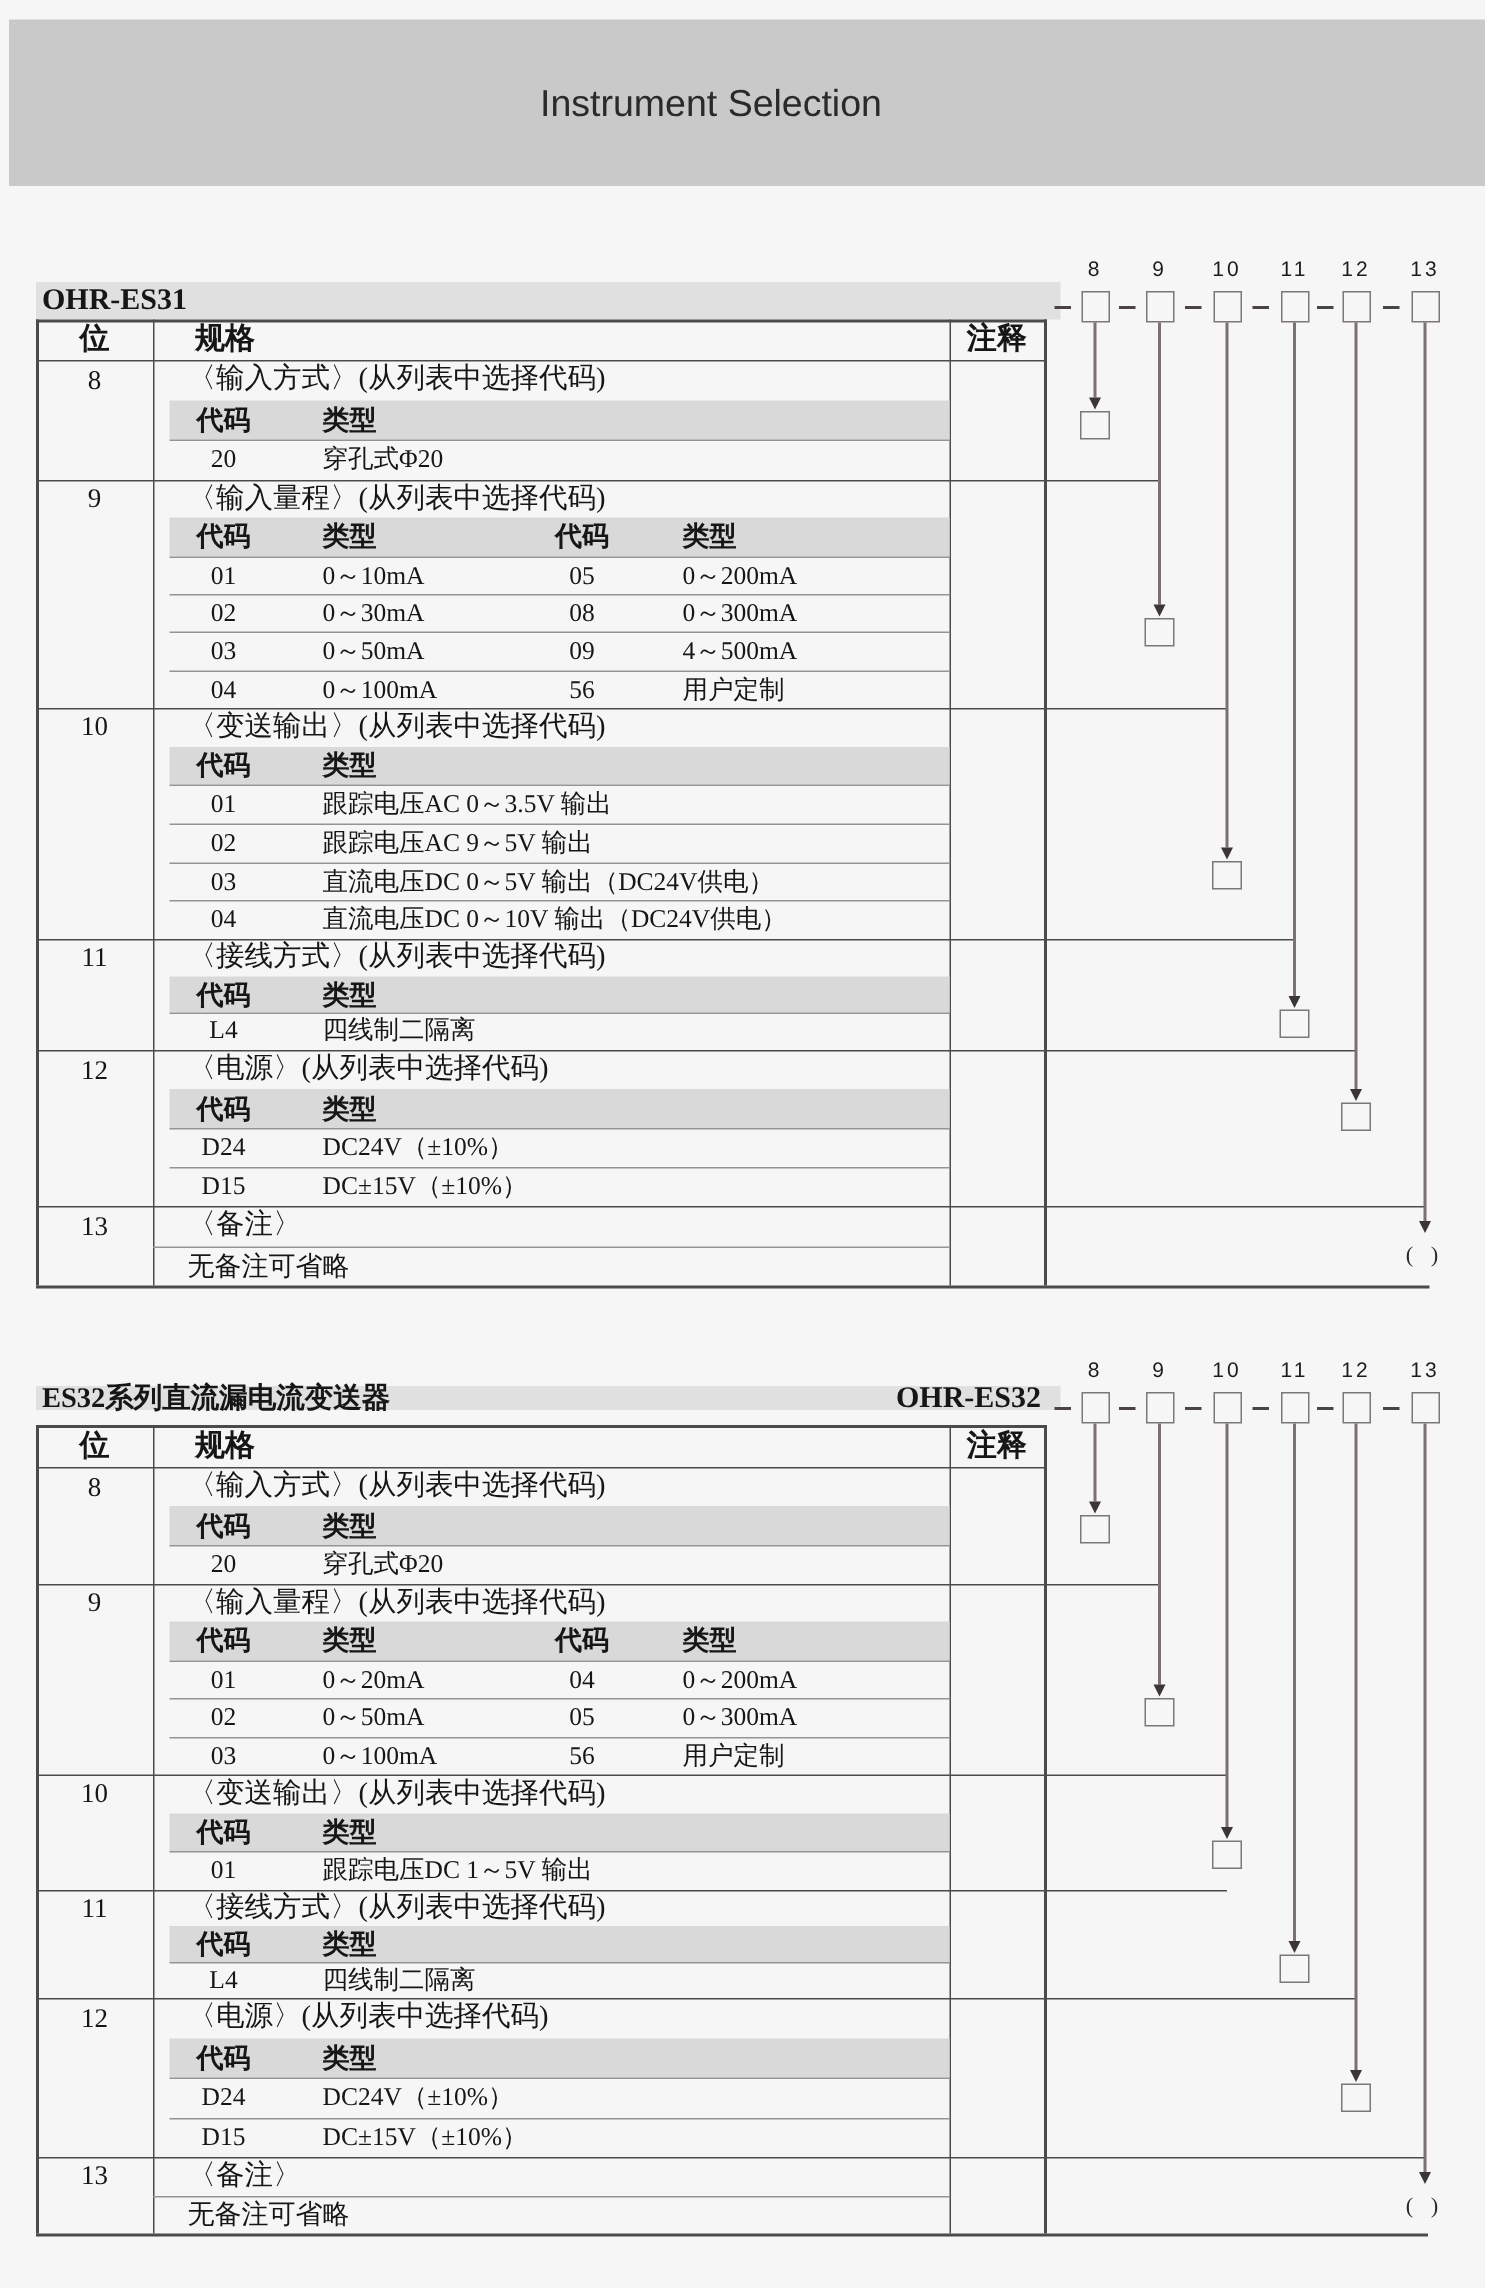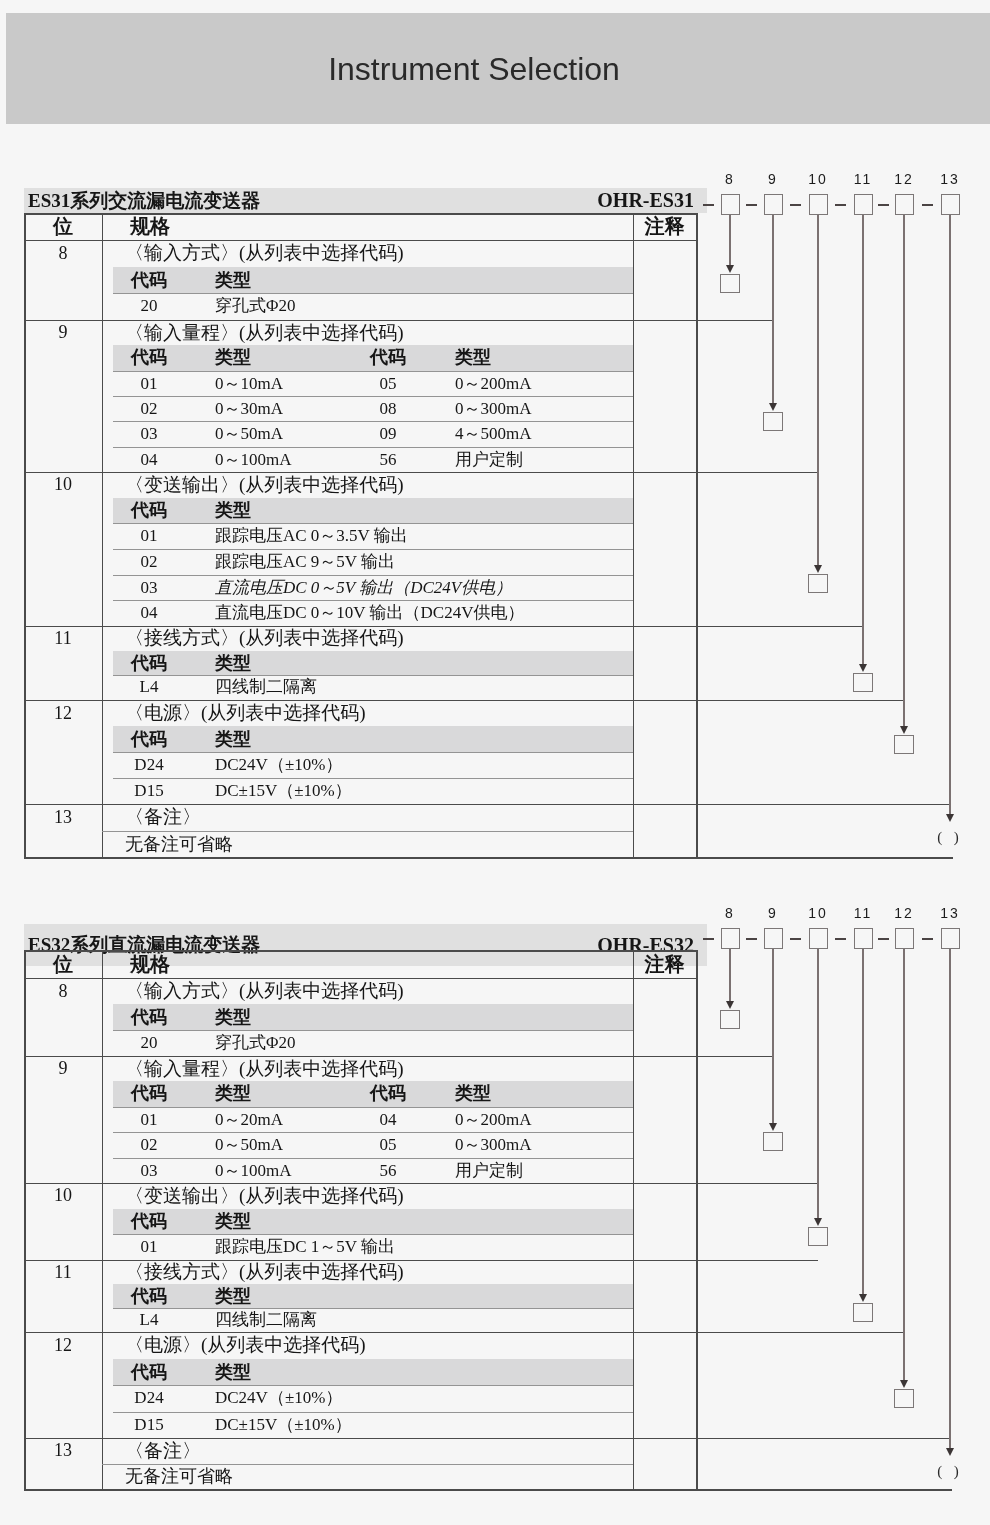--- a/index.html
+++ b/index.html
@@ -14,21 +14,21 @@
   .banner{
     position:absolute; left:6px; top:13px; width:984px; height:111px;
     background:#c9c9c9; display:flex; flex-direction:column;
     align-items:center; justify-content:center; padding-right:48px; box-sizing:border-box;
   }
   .banner-title{
     font-family:"Liberation Sans", sans-serif; font-weight:bold;
     font-size:54px; line-height:58px; color:#141414; letter-spacing:2px;
   }
   .banner-subtitle{
-    font-family:"Liberation Sans", sans-serif; font-size:32px; line-height:28px; color:#2a2a2a;
+    font-family:"Liberation Sans", sans-serif; font-size:25px; line-height:28px; color:#2a2a2a;
   }
   
   .titlebar{
     background:#e0e0e0; display:flex; align-items:center; justify-content:space-between;
     box-sizing:border-box; padding:0 13px 0 4px;
   }
   .titlebar .tl{ font-weight:bold; font-size:19px; }
   .titlebar .tr{ font-weight:bold; font-size:20px; font-family:"Liberation Serif", serif; }
   .dark-line{ background:#4b4b4b; }
   .light-line{ background:#949494; }
@@ -55,21 +55,20 @@
 </style>
 </head>
 <body>
 
 <div id="page">
   <div class="banner">
     <div class="banner-subtitle">Instrument Selection</div>
   </div>
   <div class="abs" id="table0" style="left:0;top:0;width:990px;height:1px;">
       <div class="abs titlebar" style="left: 24px; top: 188px; width: 683px; height: 25px;">
-        <span class="tl">ES31系列交流漏电流变送器</span>
         <span class="tr">OHR-ES31</span>
       </div>
       <div class="abs dark-line" style="left: 24px; top: 213px; width: 674px; height: 1.7px;"></div>
       <div class="abs dark-line" style="left: 24px; top: 240px; width: 674px; height: 1.3px;"></div>
       <div class="abs vline" style="left: 24px; top: 213px; width: 1.7px; height: 644px;"></div>
       <div class="abs vline" style="left: 102px; top: 213px; width: 1.3px; height: 644px;"></div>
       <div class="abs vline" style="left: 633px; top: 213px; width: 1.3px; height: 644px;"></div>
       <div class="abs vline" style="left: 696px; top: 213px; width: 1.7px; height: 644px;"></div>
       <div class="abs colhead cellc" style="left: 24px; top: 213px; width: 78px; height: 27px; line-height: 27px;">位</div>
       <div class="abs colhead" style="left: 130px; top: 213px; width: 200px; height: 27px; line-height: 27px;">规格</div>
@@ -114,21 +113,21 @@
       <div class="abs pos-num" style="left: 24px; top: 472px; width: 78px; height: 25.6667px; line-height: 25.6667px;">10</div>
       <div class="abs sec-head" style="left: 125px; top: 472px; width: 500px; height: 25.6667px; line-height: 25.6667px;">〈变送输出〉(从列表中选择代码)</div>
       <div class="abs band" style="left: 113px; top: 497.667px; width: 520px; height: 25.6667px;"></div>
       <div class="abs band-label cellc" style="left: 121px; top: 497.667px; width: 56px; height: 25.6667px; line-height: 25.6667px;">代码</div>
       <div class="abs band-label" style="left: 215px; top: 497.667px; width: 135px; height: 25.6667px; line-height: 25.6667px;">类型</div>
       <div class="abs cell cellc" style="left: 121px; top: 523.333px; width: 56px; height: 25.6667px; line-height: 25.6667px;">01</div>
       <div class="abs cell" style="left: 215px; top: 523.333px; width: 410px; height: 25.6667px; line-height: 25.6667px;">跟踪电压AC 0～3.5V 输出</div>
       <div class="abs cell cellc" style="left: 121px; top: 549px; width: 56px; height: 25.6667px; line-height: 25.6667px;">02</div>
       <div class="abs cell" style="left: 215px; top: 549px; width: 410px; height: 25.6667px; line-height: 25.6667px;">跟踪电压AC 9～5V 输出</div>
       <div class="abs cell cellc" style="left: 121px; top: 574.667px; width: 56px; height: 25.6667px; line-height: 25.6667px;">03</div>
-      <div class="abs cell" style="left: 215px; top: 574.667px; width: 410px; height: 25.6667px; line-height: 25.6667px; font-style: italic;">直流电压DC 0～5V 输出（DC24V供电）</div>
+      <div class="abs cell" style="left: 215px; top: 574.667px; width: 410px; height: 25.6667px; line-height: 25.6667px;">直流电压DC 0～5V 输出（DC24V供电）</div>
       <div class="abs cell cellc" style="left: 121px; top: 600.333px; width: 56px; height: 25.6667px; line-height: 25.6667px;">04</div>
       <div class="abs cell" style="left: 215px; top: 600.333px; width: 410px; height: 25.6667px; line-height: 25.6667px;">直流电压DC 0～10V 输出（DC24V供电）</div>
       <div class="abs light-line" style="left: 113px; top: 523.333px; width: 520px; height: 1px;"></div>
       <div class="abs light-line" style="left: 113px; top: 549px; width: 520px; height: 1px;"></div>
       <div class="abs light-line" style="left: 113px; top: 574.667px; width: 520px; height: 1px;"></div>
       <div class="abs light-line" style="left: 113px; top: 600.333px; width: 520px; height: 1px;"></div>
       <div class="abs dark-line" style="left: 24px; top: 626px; width: 839px; height: 1.3px;"></div>
       <div class="abs pos-num" style="left: 24px; top: 626px; width: 78px; height: 24.6667px; line-height: 24.6667px;">11</div>
       <div class="abs sec-head" style="left: 125px; top: 626px; width: 500px; height: 24.6667px; line-height: 24.6667px;">〈接线方式〉(从列表中选择代码)</div>
       <div class="abs band" style="left: 113px; top: 650.667px; width: 520px; height: 24.6667px;"></div>
@@ -186,21 +185,21 @@
       <div class="abs arrow-down" style="left: 899.5px; top: 726px;"></div>
       <div class="abs obox" style="left: 894px; top: 735px; width: 20px; height: 19px;"></div>
       <div class="abs num-label" style="left: 934px; top: 171px; width: 32px; height: 16px; line-height: 16px;">13</div>
       <div class="abs obox" style="left: 940.5px; top: 194px; width: 19px; height: 21px;"></div>
       <div class="abs dash" style="left: 921.5px; top: 203.5px; width: 11px; height: 2.4px;"></div>
       <div class="abs drop" style="left: 949.4px; top: 215px; width: 1.2px; height: 599px;"></div>
       <div class="abs arrow-down" style="left: 945.5px; top: 814px;"></div>
       <div class="abs parens" style="left: 930px; top: 828px; width: 40px; height: 18px; line-height: 18px;">(  )</div>
     </div>
   <div class="abs" id="table1" style="left:0;top:0;width:990px;height:1px;">
-      <div class="abs titlebar" style="left: 24px; top: 924px; width: 683px; height: 42px;">
+      <div class="abs titlebar" style="left: 24px; top: 924px; width: 683px; height: 16px;">
         <span class="tl">ES32系列直流漏电流变送器</span>
         <span class="tr">OHR-ES32</span>
       </div>
       <div class="abs dark-line" style="left: 24px; top: 950px; width: 674px; height: 1.7px;"></div>
       <div class="abs dark-line" style="left: 24px; top: 978px; width: 674px; height: 1.3px;"></div>
       <div class="abs vline" style="left: 24px; top: 950px; width: 1.7px; height: 539px;"></div>
       <div class="abs vline" style="left: 102px; top: 950px; width: 1.3px; height: 539px;"></div>
       <div class="abs vline" style="left: 633px; top: 950px; width: 1.3px; height: 539px;"></div>
       <div class="abs vline" style="left: 696px; top: 950px; width: 1.7px; height: 539px;"></div>
       <div class="abs colhead cellc" style="left: 24px; top: 950px; width: 78px; height: 28px; line-height: 28px;">位</div>

